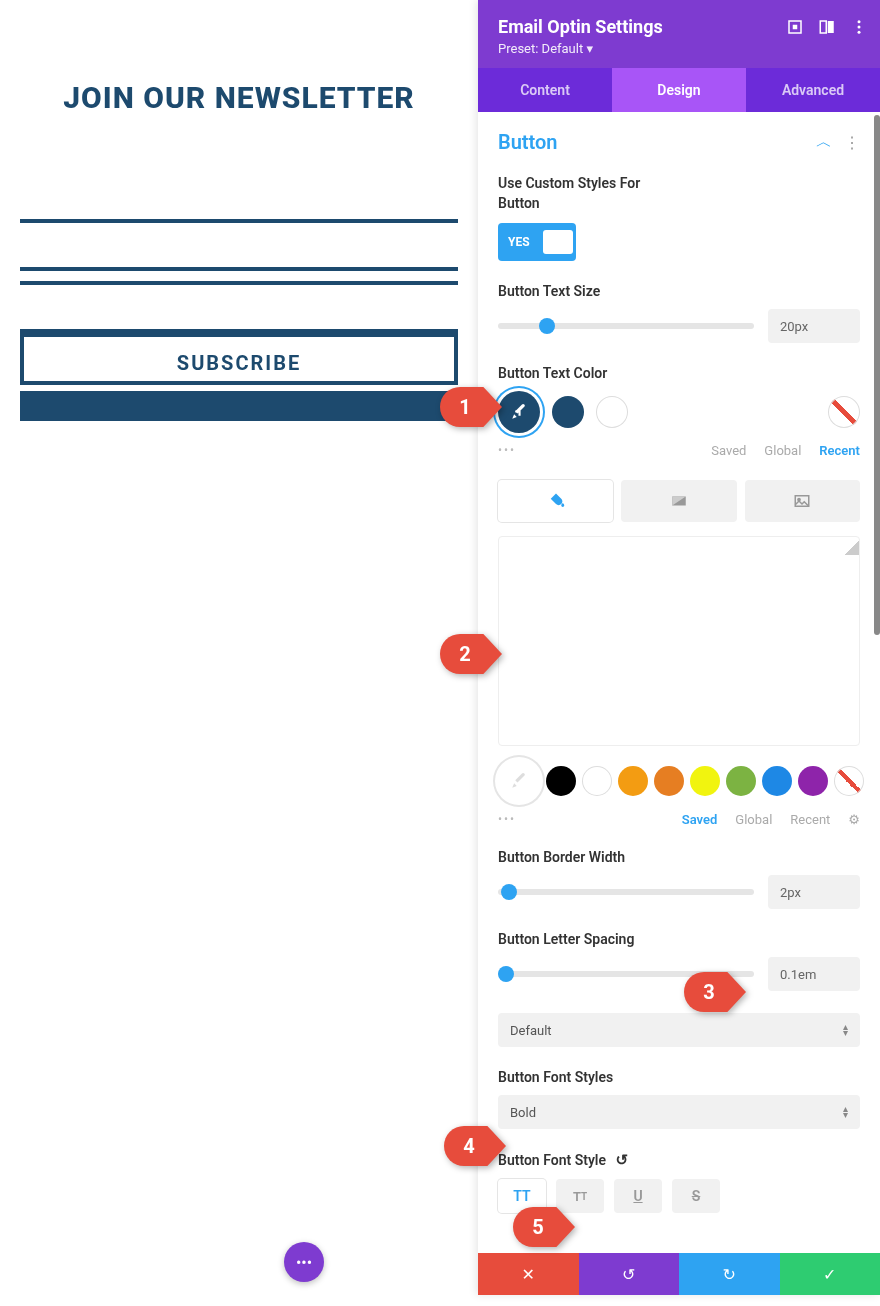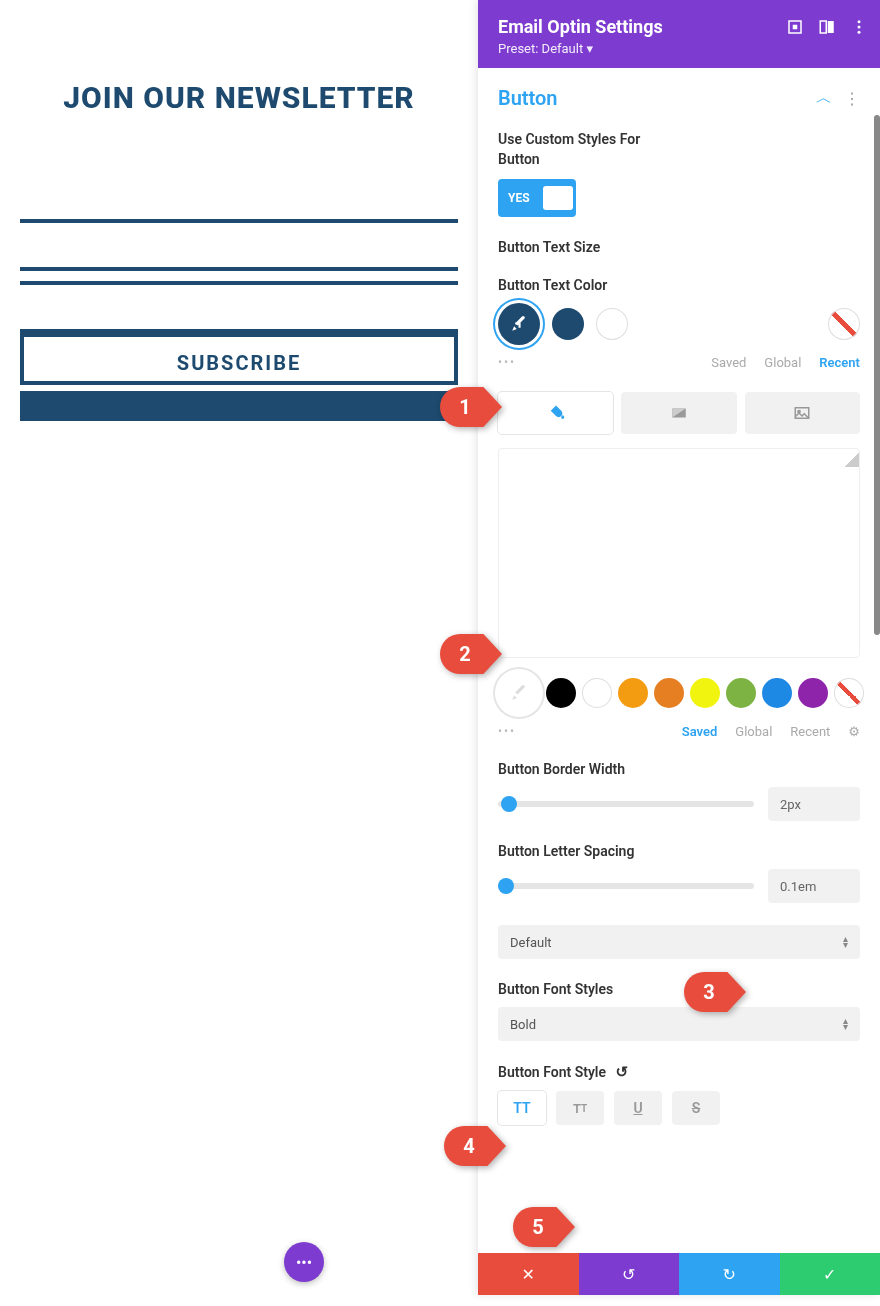--- a/index.html
+++ b/index.html
@@ -138,40 +138,51 @@
             <rect x="13" y="4" width="8" height="16" fill="#fff"></rect>
           </svg></span>
       <span><svg class="icon-svg" viewBox="0 0 24 24">
             <circle cx="12" cy="5" r="2"></circle>
             <circle cx="12" cy="12" r="2"></circle>
             <circle cx="12" cy="19" r="2"></circle>
           </svg></span>
     </div>
   </div>
 
+  <div class="tabs">
+    <div class="tab">Content</div>
+    <div class="tab active">Design</div>
+    <div class="tab">Advanced</div>
+  </div>
 
   <div class="panel-body">
     <div class="section-header">
       <div class="section-title">Button</div>
       <div class="section-icons">
         <span class="chev">︿</span>
         <span class="dots">⋮</span>
       </div>
     </div>
 
     <div class="field-group">
       <div class="field-label narrow">Use Custom Styles For Button</div>
       <div class="toggle">
         <span class="toggle-label">YES</span>
         <span class="toggle-knob"></span>
       </div>
     </div>
 
     <div class="field-group">
       <div class="field-label">Button Text Size</div>
+      <div class="slider-row">
+        <div class="slider">
+            <div class="slider-thumb" style="left:16%"></div>
+          </div>
+        <div class="slider-value">20px</div>
+      </div>
     </div>
 
     <div class="field-group">
       <div class="field-label">Button Text Color</div>
       <div class="color-row">
         <div class="color-swatch big swatch-navy">
           <svg width="18" height="18" viewBox="0 0 24 24" fill="#fff">
               <path d="M7 14l5-5 5 5-2 2-3-3-3 3z" transform="rotate(45 12 12)"></path>
               <path d="M3 21l2.5-6 3.5 3.5L3 21z M19 5l-9 9-3-3 9-9c1-1 2-1 3 0s1 2 0 3z"></path>
             </svg>

